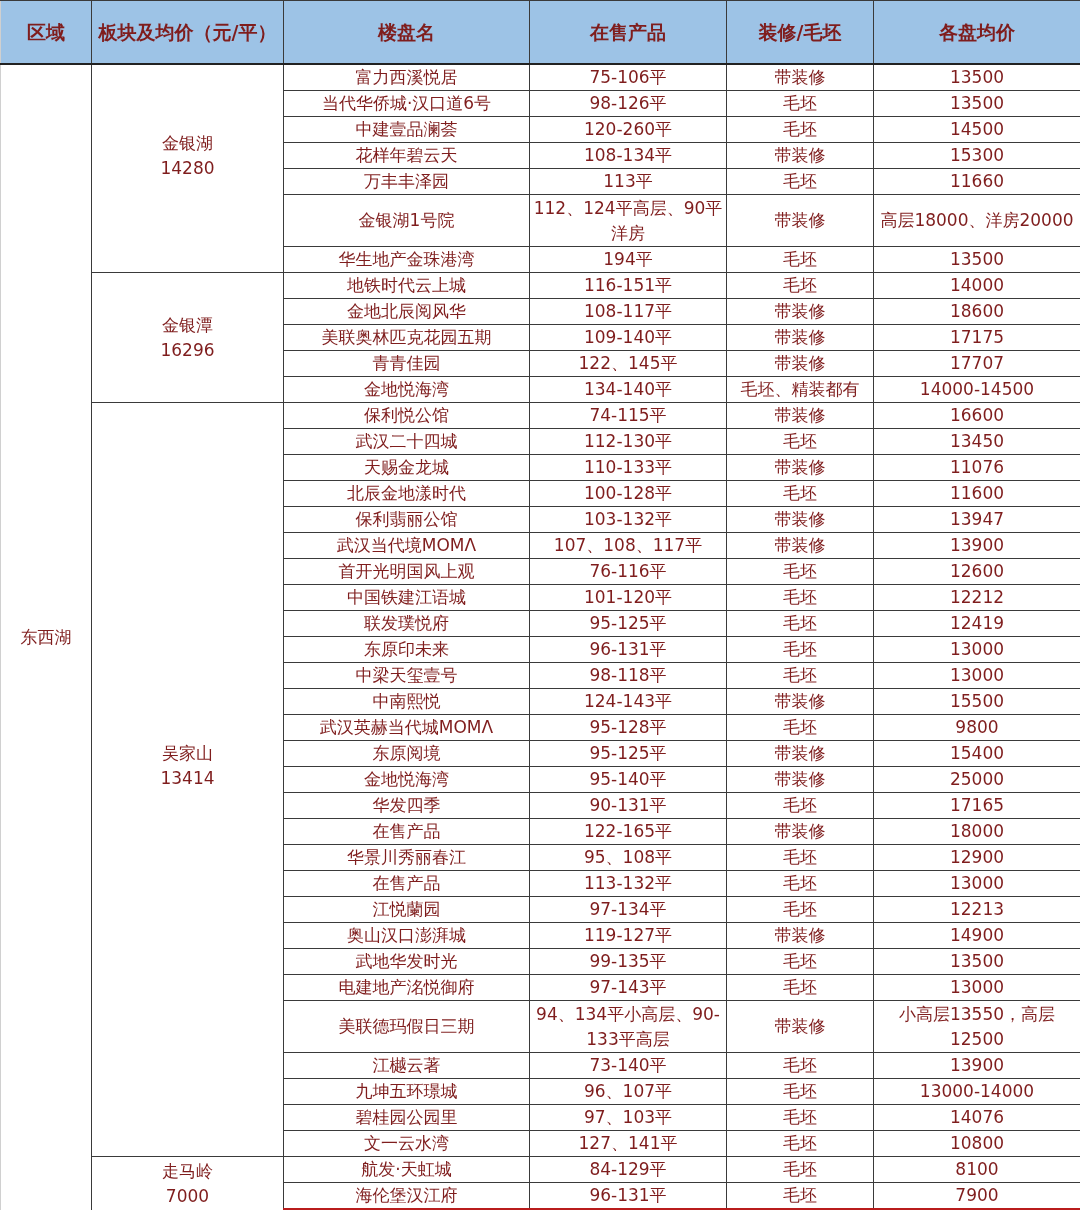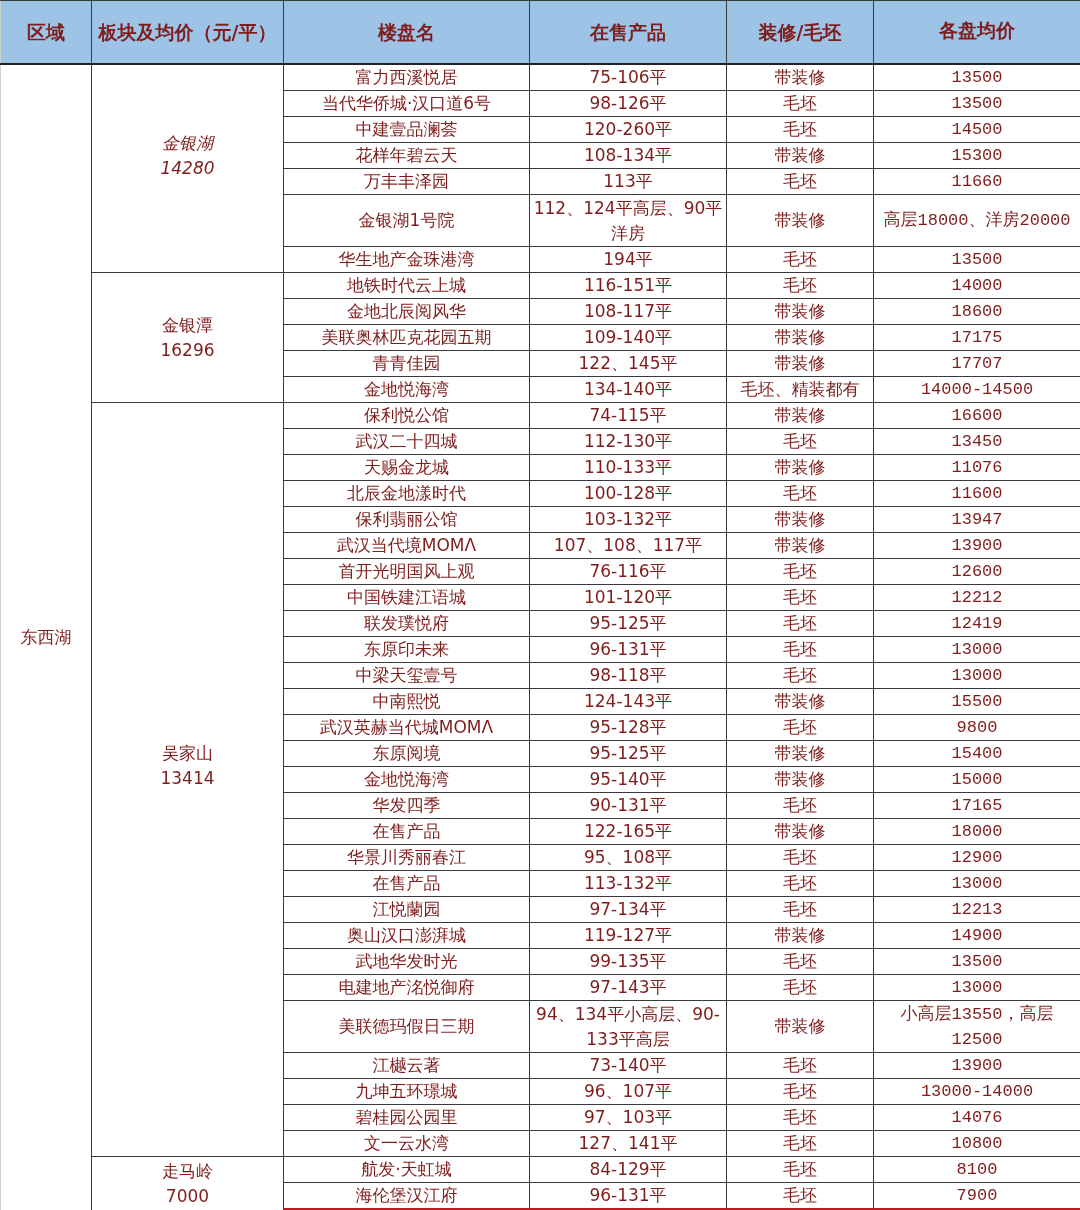--- a/index.html
+++ b/index.html
@@ -25,21 +25,21 @@
     font-weight: bold;
     font-size: 19px;
     height: 62px;
     line-height: 28px;
     border-bottom: 2px solid #222;
   }
   table.grid td { height: 25px; }
   table.grid td.tall { height: 51px; }
   table.grid tbody tr:last-child td { border-bottom: 6px solid #b91c1c; }
   td.left-edge, th.left-edge { border-left: 1px solid #d0d0d0 !important; }
-  td.right-edge, th.right-edge { border-right: 1px solid #d0d0d0 !important; font-family: Liberation Mono, monospace; }
+  td.right-edge, th.right-edge { border-right: 1px solid #d0d0d0 !important; }
   td.district-cell { line-height: 25px; }
   td.block-cell { vertical-align: middle; }
   td.block-cell.top { vertical-align: top; padding-top: 3px; }
   .block-name, .block-price { display: block; line-height: 25px; }
 </style>
 </head>
 <body>
 
 <table class="grid">
   <colgroup>
@@ -56,21 +56,21 @@
       <th>板块及均价（元/平）</th>
       <th>楼盘名</th>
       <th>在售产品</th>
       <th>装修/毛坯</th>
       <th class="right-edge">各盘均价</th>
     </tr>
   </thead>
   <tbody id="tbody">
       <tr>
         <td class="left-edge district-cell" rowspan="42">东西湖</td>
-        <td class="block-cell top" rowspan="7" style="padding-top: 66px; font-style: italic;">
+        <td class="block-cell top" rowspan="7" style="padding-top: 66px;">
           <span class="block-name">金银湖</span>
           <span class="block-price">14280</span>
         </td>
         <td>富力西溪悦居</td>
         <td>75-106平</td>
         <td>带装修</td>
         <td class="right-edge">13500</td>
       </tr>
       <tr>
         <td>当代华侨城·汉口道6号</td>
@@ -227,21 +227,21 @@
       <tr>
         <td>东原阅境</td>
         <td>95-125平</td>
         <td>带装修</td>
         <td class="right-edge">15400</td>
       </tr>
       <tr>
         <td>金地悦海湾</td>
         <td>95-140平</td>
         <td>带装修</td>
-        <td class="right-edge">15000</td>
+        <td class="right-edge">25000</td>
       </tr>
       <tr>
         <td>华发四季</td>
         <td>90-131平</td>
         <td>毛坯</td>
         <td class="right-edge">17165</td>
       </tr>
       <tr>
         <td>在售产品</td>
         <td>122-165平</td>

